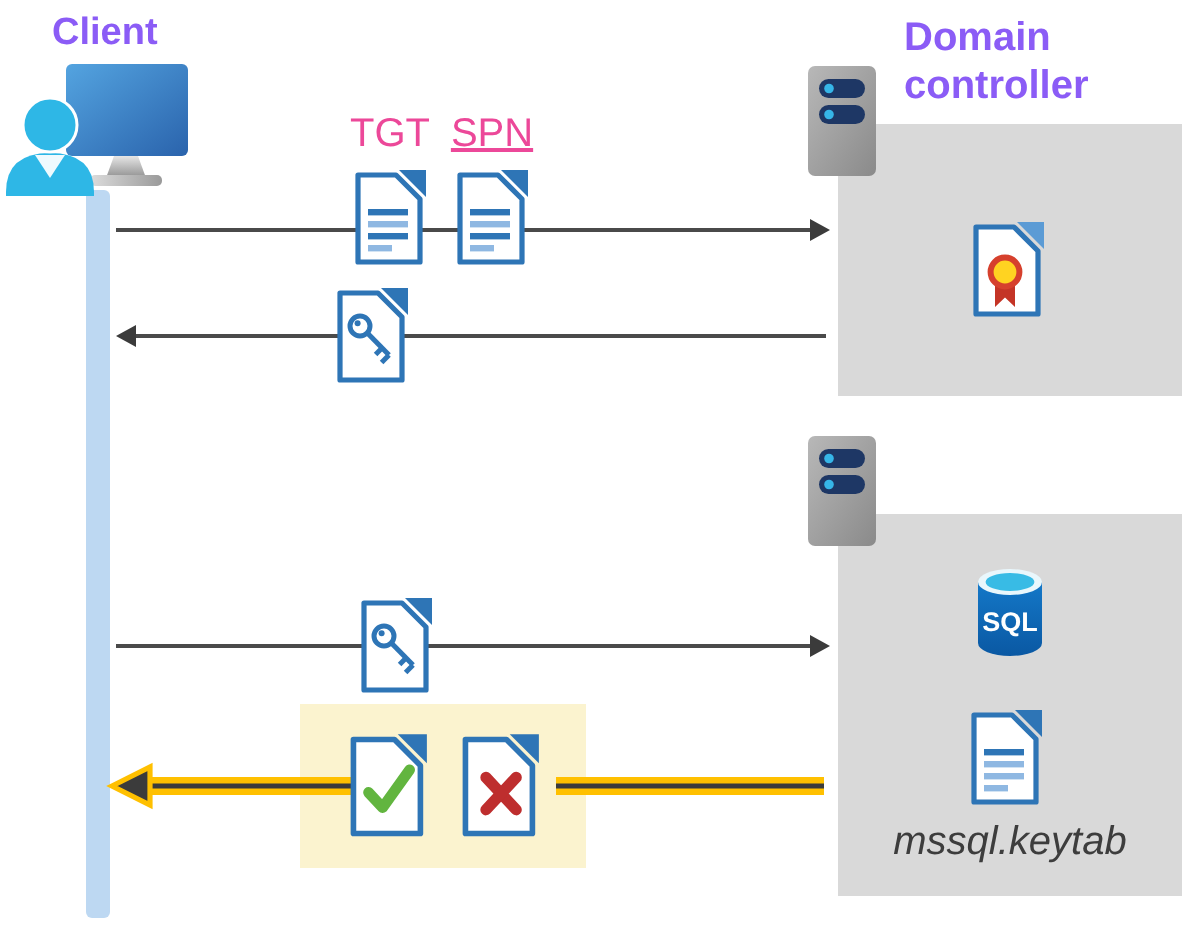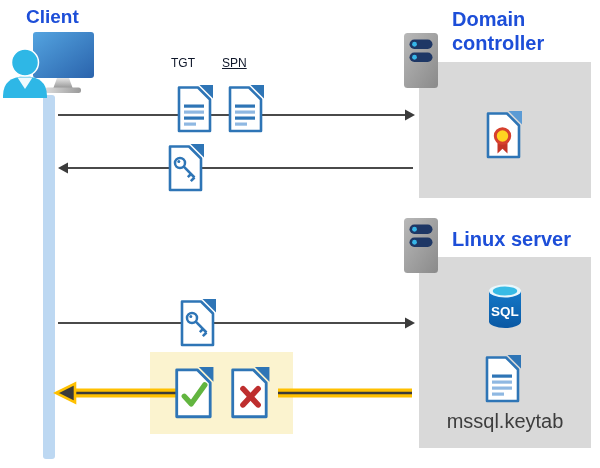--- a/index.html
+++ b/index.html
@@ -2,22 +2,22 @@
 <html><head>
 <meta charset="utf-8">
 <style>
   html,body{margin:0;padding:0;background:#fff;}
   .canvas{
     position:relative;width:600px;height:468px;background:#ffffff;overflow:hidden;
     font-family:"Liberation Sans",sans-serif;
   }
   .abs{position:absolute;}
   .panel{background:#D9D9D9;}
-  .title{font-weight:700;color:#1d4ed8;font-size:20px;line-height:24px;}
-  .small-label{color:#0f172a;font-size:12px;text-align:left;}
+  .title{font-weight:700;color:#8b5cf6;font-size:20px;line-height:24px;}
+  .small-label{color:#ec4899;font-size:20px;text-align:center;}
   .gray-label{color:#3d3d3d;font-size:19px;text-align:center;}
   .lifeline{background:#BDD8F2;border-radius:3px;}
   .hl-box{background:#FBF3CF;}
   svg{display:block;}
 </style>
 </head>
 <body>
 
 <div class="canvas">
 
@@ -168,33 +168,32 @@
   </svg>
 
   <svg class="abs" style="left:403px;top:217px;" width="36" height="57" viewBox="0 0 36 57">
     <rect x="1" y="1" width="34" height="55" rx="3.5" fill="url(#gradServer)"></rect>
     <rect x="6.5" y="7.5" width="23" height="9.5" rx="4.75" fill="#1E3765"></rect>
     <circle cx="11.5" cy="12.25" r="2.4" fill="#36B6E8"></circle>
     <rect x="6.5" y="20.5" width="23" height="9.5" rx="4.75" fill="#1E3765"></rect>
     <circle cx="11.5" cy="25.25" r="2.4" fill="#36B6E8"></circle>
   </svg>
 
-  <div class="abs title" style="left:452px;top:227px;width:145px;white-space:nowrap;">Linux server</div>
 
   <svg class="abs" style="left:486px;top:282px;" width="38" height="48" viewBox="0 0 38 48">
     <path d="M3,9 L3,39.5 A16,6.5 0 0 0 35,39.5 L35,9 Z" fill="url(#gradSql)"></path>
     <ellipse cx="19" cy="9" rx="16" ry="6.5" fill="#E9F7FC"></ellipse>
     <ellipse cx="19" cy="9" rx="12.2" ry="4.5" fill="#38BBE5"></ellipse>
     <text x="19" y="33.5" text-anchor="middle" fill="#ffffff" font-weight="bold" font-size="13.5" font-family="Liberation Sans, sans-serif">SQL</text>
   </svg>
 
   <svg class="abs" style="left:484px;top:354px;" width="38" height="50" viewBox="0 0 38 50">
     <path d="M23.5,1 H37 V14.5 Z" fill="#2E75B6"></path>
     <path d="M3,3.5 H22 L34,15.5 V47 H3 Z" fill="#fff" stroke="#2E75B6" stroke-width="2.6" stroke-linejoin="round"></path>
     <rect x="8" y="20.5" width="20" height="3.2" fill="#2E75B6"></rect>
     <rect x="8" y="26.5" width="20" height="3.2" fill="#8FB8E2"></rect>
     <rect x="8" y="32.5" width="20" height="3.2" fill="#8FB8E2"></rect>
     <rect x="8" y="38.5" width="12" height="3.2" fill="#8FB8E2"></rect>
   </svg>
 
-  <div class="abs gray-label" style="left:419px;top:410px;width:172px;font-size:20px;">mssql.keytab</div>
+  <div class="abs gray-label" style="left:419px;top:410px;width:172px;font-size:20px;font-style:italic;">mssql.keytab</div>
 
 </div>
 
 </body></html>

